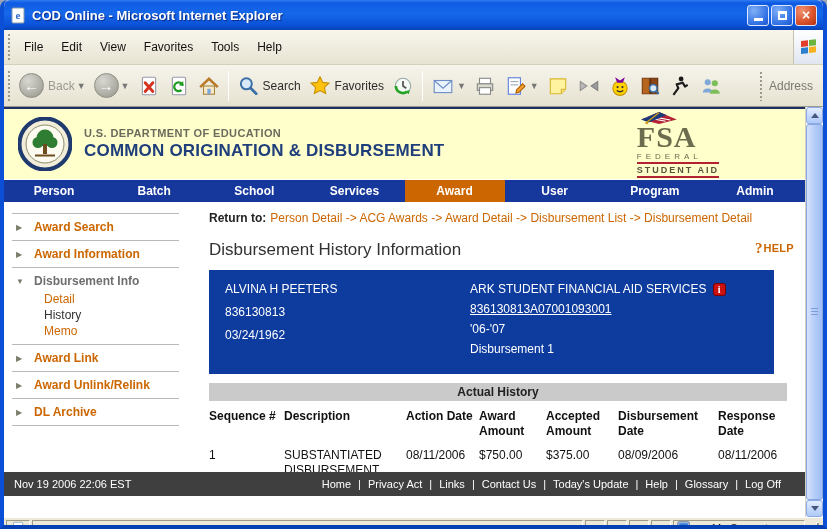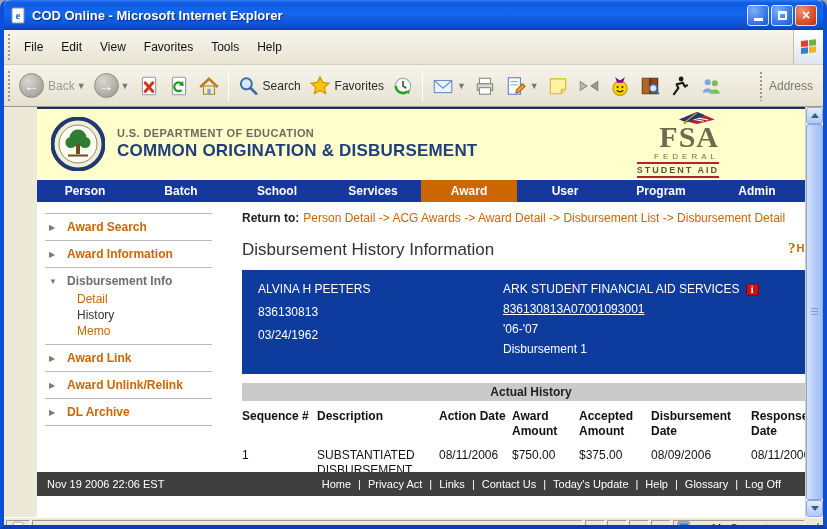--- a/index.html
+++ b/index.html
@@ -41,28 +41,28 @@
   .tbtn.disabled .lbl{color:#9a9a92;}
   .navcircle{width:25px;height:25px;border-radius:50%;display:flex;align-items:center;justify-content:center;color:#fff;font-size:15px;font-weight:bold;
     background:radial-gradient(circle at 35% 30%,#8FD08F,#2C9D2C 70%,#1D7C1D);border:1px solid #1A6A1A;}
   .tbtn.disabled .navcircle{background:radial-gradient(circle at 35% 30%,#d8d8d2,#a9a9a0 70%,#8f8f86);border-color:#8f8f86;}
   .chev{font-size:9px;color:#777;margin-left:-2px;}
   .tsep{width:1px;height:30px;background:#c5c2b0;border-right:1px solid #fff;margin:0 4px;flex:none;}
   .addr-zone{margin-left:auto;display:flex;align-items:center;}
   .addr-label{font-size:12px;color:#7a7a72;padding:0 6px 0 2px;}
 
   
-  .viewport{height:410px;display:flex;background:#ffffff;margin-left:33px;}
+  .viewport{height:410px;display:flex;background:#ffffff;}
   .page{flex:1;display:flex;flex-direction:column;overflow:hidden;}
 
   .banner{height:72px;background:var(--banner-bg,#FFFFCC);border-top:2px solid #1E2F66;display:flex;align-items:center;padding:0 14px;}
   .banner-text{margin-left:12px;}
   .agency{font-size:11px;font-weight:bold;color:#6b6b5e;letter-spacing:.4px;}
   .system{font-size:17px;font-weight:bold;color:#1F3E7C;letter-spacing:.2px;margin-top:2px;}
-  .fsa{margin-left:auto;margin-right:72px;text-align:right;line-height:1;}
+  .fsa{margin-left:auto;margin-right:72px;text-align:left;line-height:1;}
   .fsa-acronym{font-family:"Liberation Serif",serif;font-size:30px;font-weight:bold;color:#6C6C4E;letter-spacing:1px;margin-top:-6px;}
   .fsa-sub1{font-size:8px;letter-spacing:4px;color:#6C6C4E;border-bottom:2px solid #B22234;padding-bottom:1px;margin-top:1px;}
   .fsa-sub2{font-size:9px;font-weight:bold;letter-spacing:2px;color:#55553E;border-bottom:2px solid #B22234;padding-bottom:1px;margin-top:2px;}
 
   .navbar{height:23px;background:var(--navy,#16379C);display:flex;border-top:1px solid #fff;justify-content:center;}
   .nav-tab{flex:1;display:flex;align-items:center;justify-content:center;color:#fff;font-size:12px;font-weight:bold;cursor:pointer;}
   .nav-tab.active{background:var(--orange,#CC6600);}
 
   .content-row{flex:1;display:flex;background:#fff;overflow:hidden;}
   .sidebar{width:197px;padding-top:8px;flex:none;}

